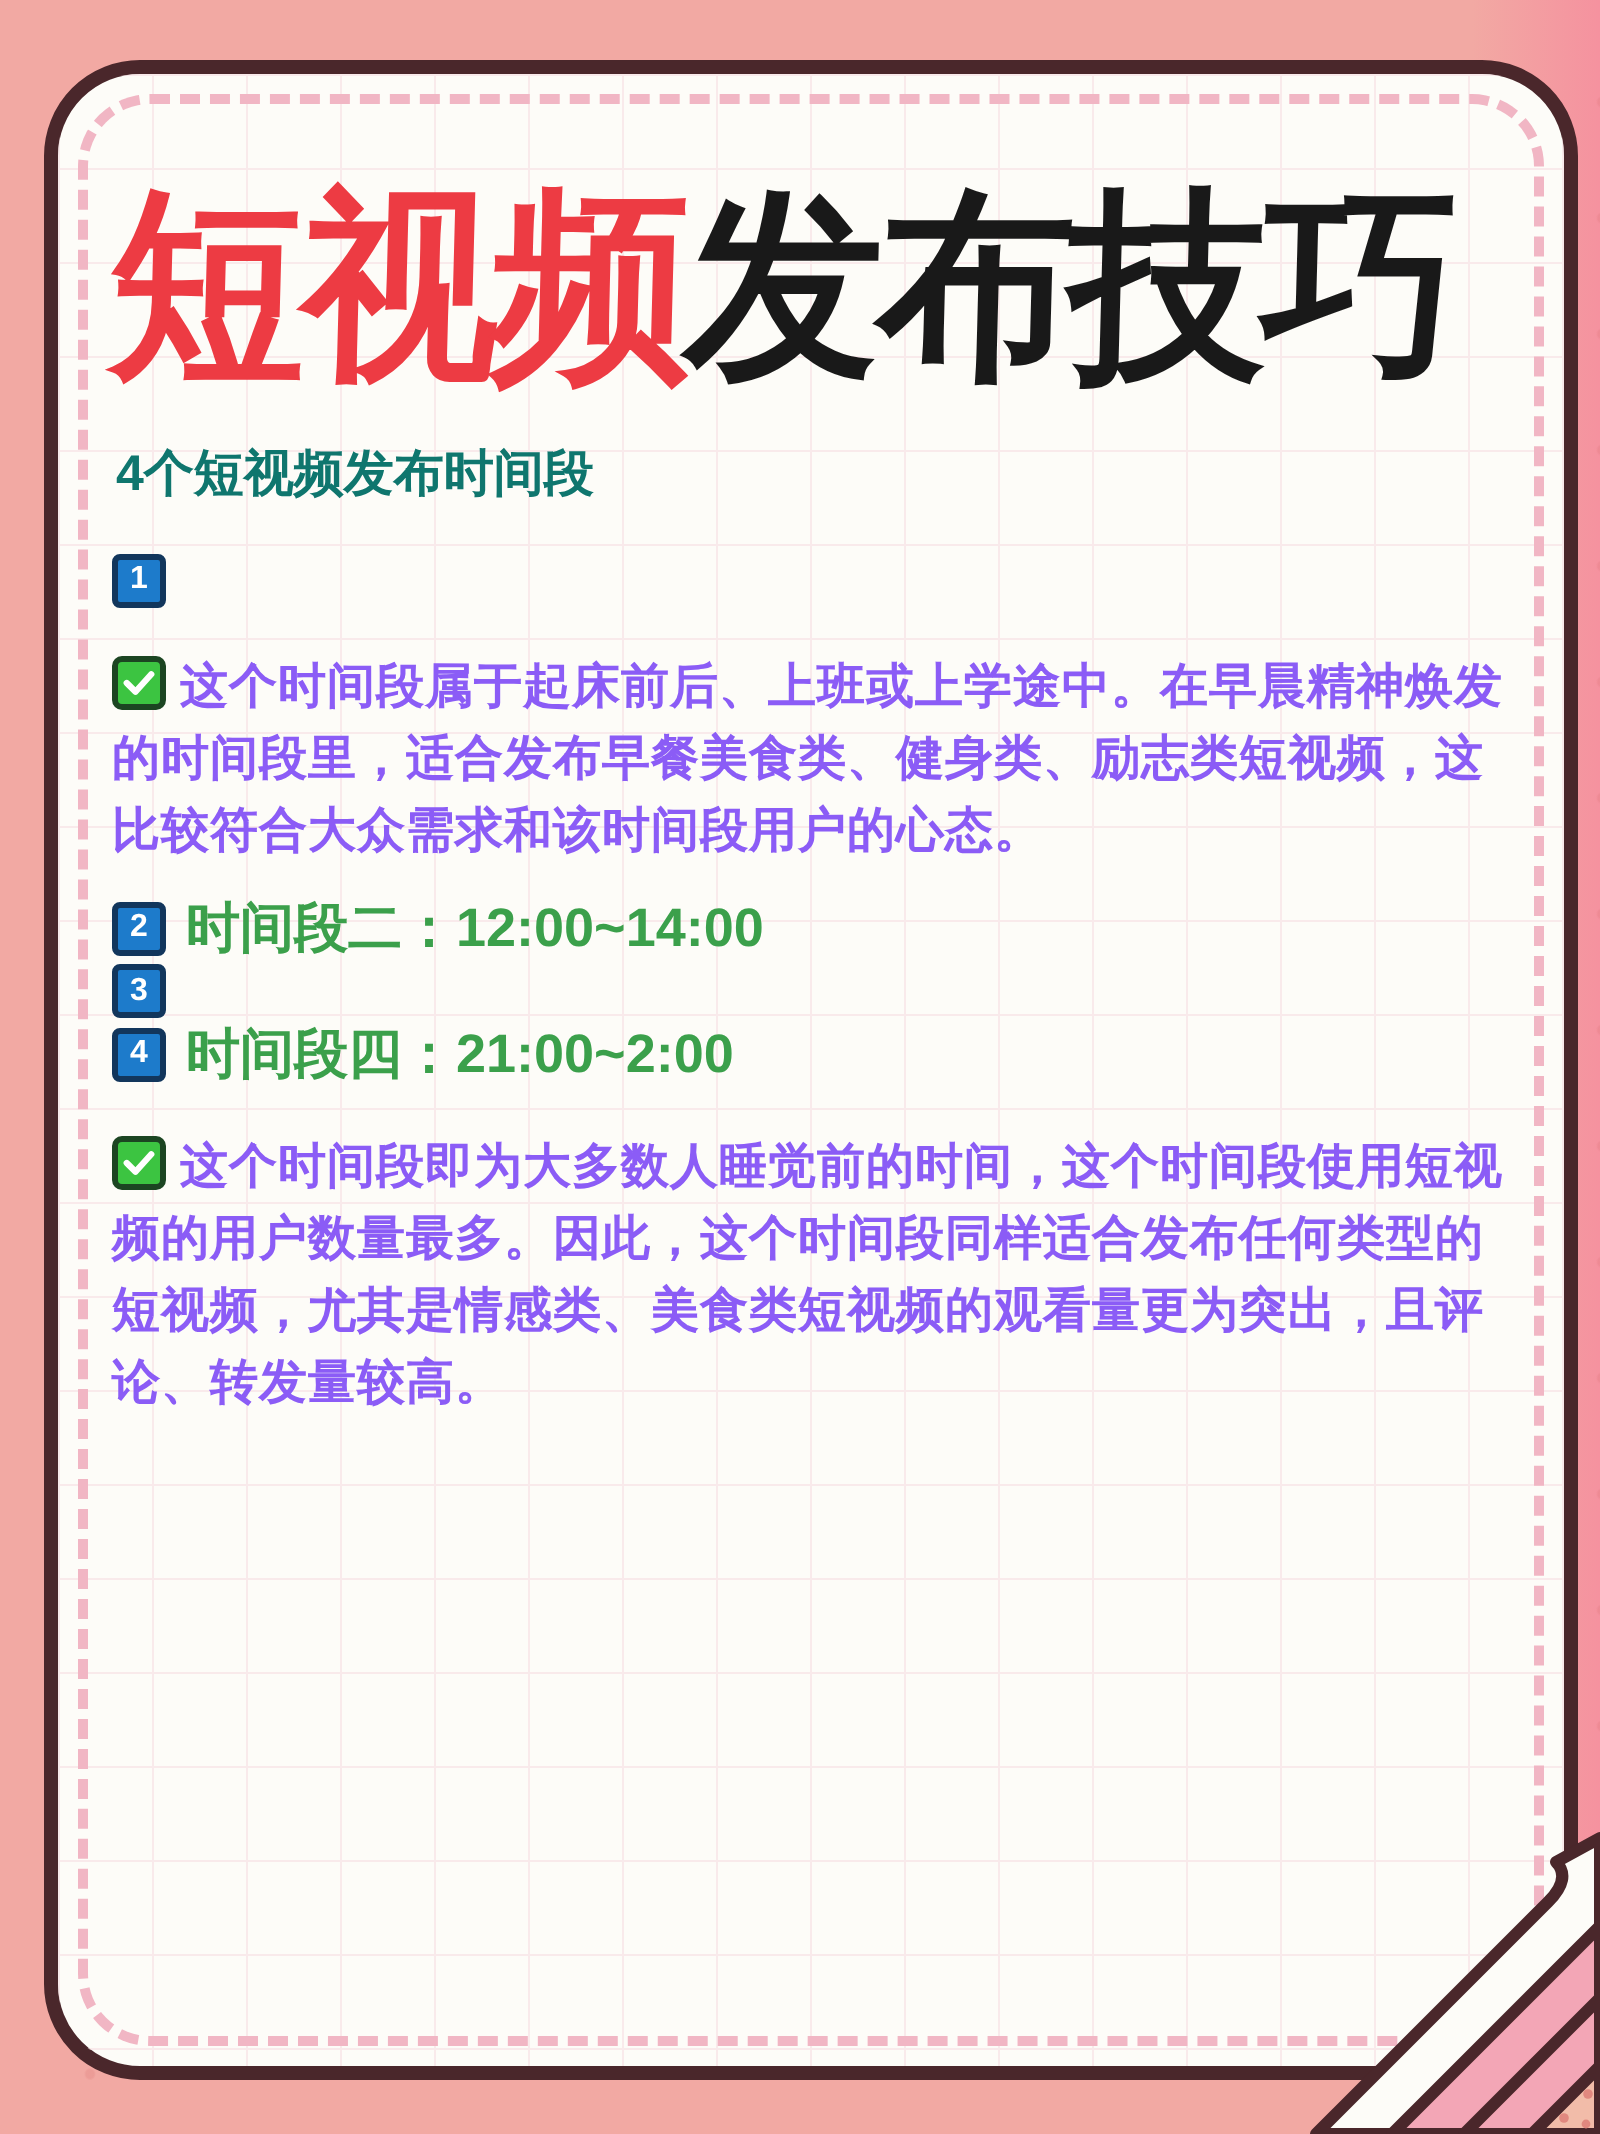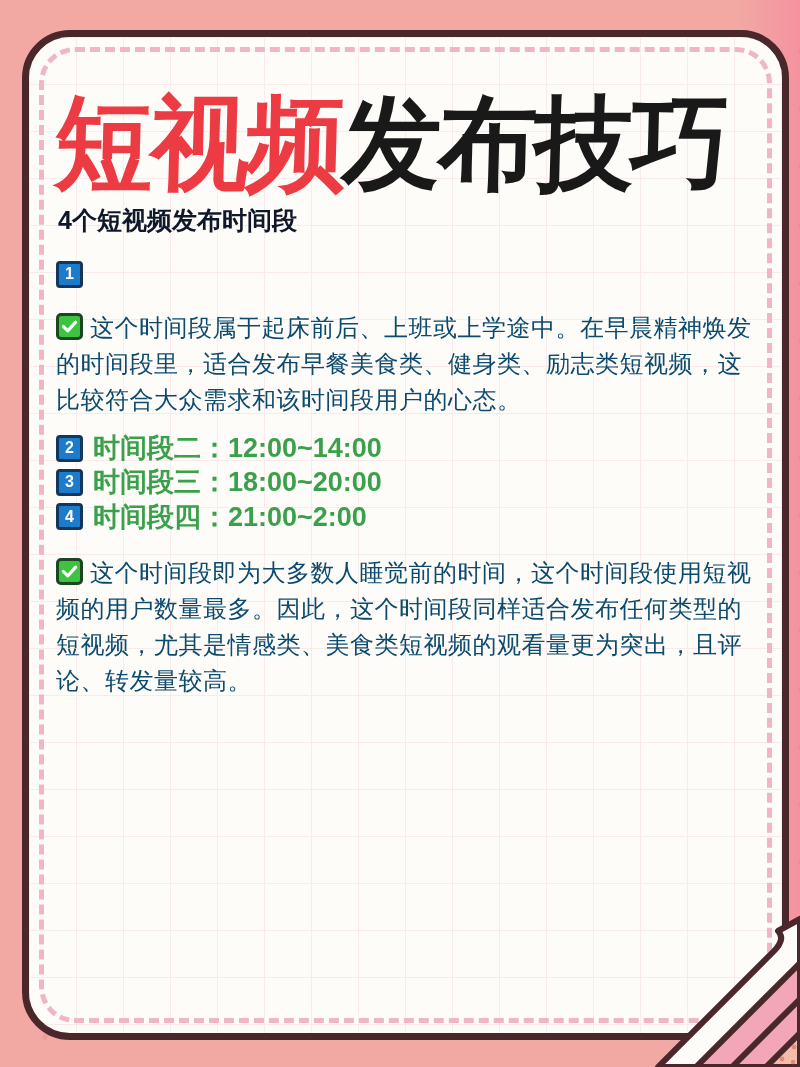--- a/index.html
+++ b/index.html
@@ -34,37 +34,37 @@
     position:absolute;left:27px;right:27px;top:50px;bottom:8px;
   }
   h1.title{
     margin:0;font-size:99px;line-height:1.1;font-weight:900;
     letter-spacing:-3px;white-space:nowrap;
     transform:skewX(-1.5deg) scaleY(1.04);transform-origin:left top;
   }
   .title-red{color:#ed3b43;}
   .title-black{color:#191919;}
   .subtitle{
-    margin:8px 0 0 2px;font-size:25px;font-weight:800;color:#0f172a;
+    margin:24px 0 0 2px;font-size:25px;font-weight:800;color:#0f766e;
   }
   .sections{margin-top:24px;}
   .section{margin-top:2px;}
   .sec-heading{
     display:flex;align-items:center;gap:10px;
     font-size:27px;line-height:1.2;font-weight:800;color:#3ba04b;margin:0;
   }
   .num-badge{
     width:27px;height:27px;flex:0 0 27px;border-radius:4px;
     background:#1d7bcb;border:3px solid #12365c;box-sizing:border-box;
     display:flex;align-items:center;justify-content:center;
     color:#ffffff;font-size:16px;font-weight:800;line-height:1;
   }
   .sec-body{
     margin:22px 0 14px 0;font-size:24px;line-height:36px;
-    color:#0c4a6e;font-weight:400;letter-spacing:.5px;
+    color:#8b5cf6;font-weight:700;letter-spacing:.5px;
   }
   .checkbox{
     display:inline-block;width:27px;height:27px;vertical-align:-4px;
     background:#3cc441;border:3px solid #1c4522;border-radius:5px;
     box-sizing:border-box;margin-right:7px;
   }
   .checkbox svg{display:block;width:100%;height:100%;}
   
   .fold{
     position:absolute;right:0;bottom:0;width:178px;height:178px;z-index:5;
@@ -95,21 +95,20 @@
       <div class="section">
         <h2 class="sec-heading">
           <span class="num-badge">2</span>
           <span>时间段二：12:00~14:00</span>
         </h2>
       </div>
 
       <div class="section">
         <h2 class="sec-heading">
           <span class="num-badge">3</span>
-          <span>时间段三：18:00~20:00</span>
         </h2>
       </div>
 
       <div class="section">
         <h2 class="sec-heading">
           <span class="num-badge">4</span>
           <span>时间段四：21:00~2:00</span>
         </h2>
         <p class="sec-body"><span class="checkbox"><svg viewBox="0 0 24 24">
                 <polyline points="5,12 10,17 19,7" fill="none" stroke="#ffffff" stroke-width="3.6" stroke-linecap="round" stroke-linejoin="round"></polyline>

